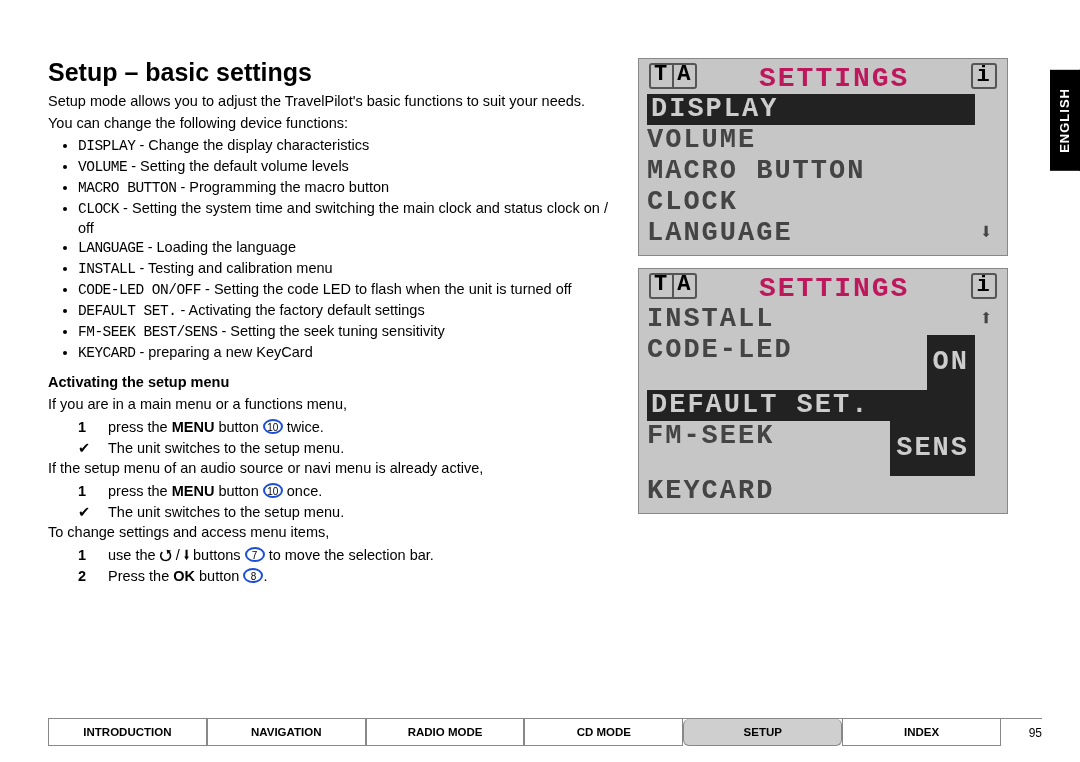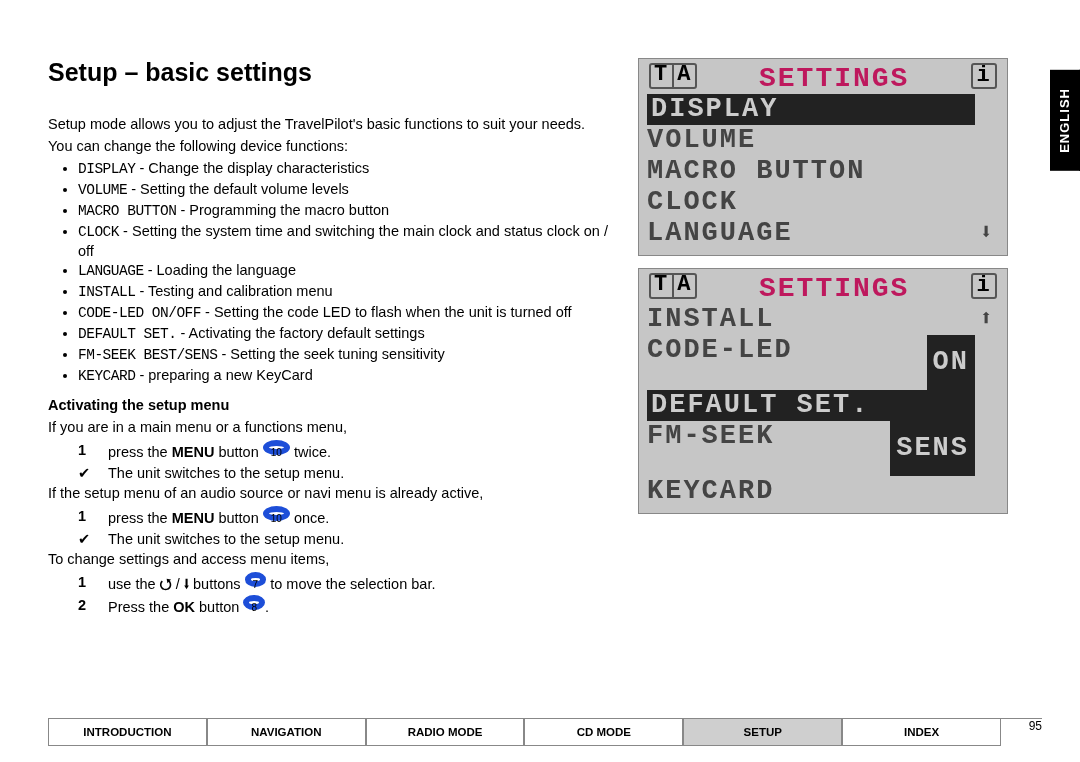--- a/index.html
+++ b/index.html
@@ -9,34 +9,34 @@
     color: #000;
     background: #fff;
     width: 1080px;
     height: 762px;
     position: relative;
     padding: 58px 48px 0 48px;
   }
   .content { display: flex; }
   .left { width: 580px; padding-right: 20px; }
   .right { width: 370px; margin-left: 10px; }
-  h1 { font-size: 25px; font-weight: bold; margin-bottom: 28px; }
+  h1 { font-size: 25px; font-weight: bold; margin-bottom: 5px; }
   p { line-height: 1.25; margin-bottom: 4px; text-align: justify; }
   .just { text-align: justify; text-justify: inter-word; }
   .bullets { margin: 2px 0 8px 30px; }
   .bullets li { list-style: disc; line-height: 1.3; margin-bottom: 1px; text-align: justify;}
   .mono { font-family: "Courier New", monospace; letter-spacing: -0.5px; }
   .sub { font-weight: bold; margin-top: 10px; }
   .steps { margin-left: 30px; }
   .step { display: flex; line-height: 1.45; }
   .step .num { width: 30px; font-weight: bold; }
   .step .chk { width: 30px; }
   .circ {
     display: inline-block;
-    border: 6px solid #1d4ed8;
+    border: 2px solid #1d4ed8;
     border-radius: 50%;
     height: 15px; min-width: 20px;
     font-size: 10px; line-height: 13px;
     text-align: center;
     padding: 0 2px;
     vertical-align: 1px;
   }
   .lang-tab {
     position: absolute;
     right: 0; top: 70px;
@@ -98,34 +98,34 @@
     color: #ccc;
     padding: 12px 6px;
   }
   .lcd .row.sel .lbl { background: #222; color: #ccc; padding-left: 4px;}
   .lcd .row .arr { width: 24px; text-align: center; font-size: 22px; }
   
   .footer {
     position: absolute;
     left: 48px; right: 38px; bottom: 16px;
     display: flex;
-    align-items: flex-start;
+    align-items: center;
     border-top: 1px solid #888;
     gap: 9px;
   }
   .footer .cell {
     border: 1px solid #888;
     border-top: none;
     padding: 7px 0;
     text-align: center;
     font-size: 11.5px;
     font-weight: bold;
     flex: 1;
   }
-  .footer .cell.active { background: #cfcfcf; }
+  .footer .cell.active { background: #cfcfcf; border-radius: 6px; }
   .pagenum {
     font-size: 12px;
     width: 32px;
     text-align: right;
     padding-left: 6px;
   }
   .arrowglyph { font-family: Arial; }
 </style>
 </head>
 <body>

